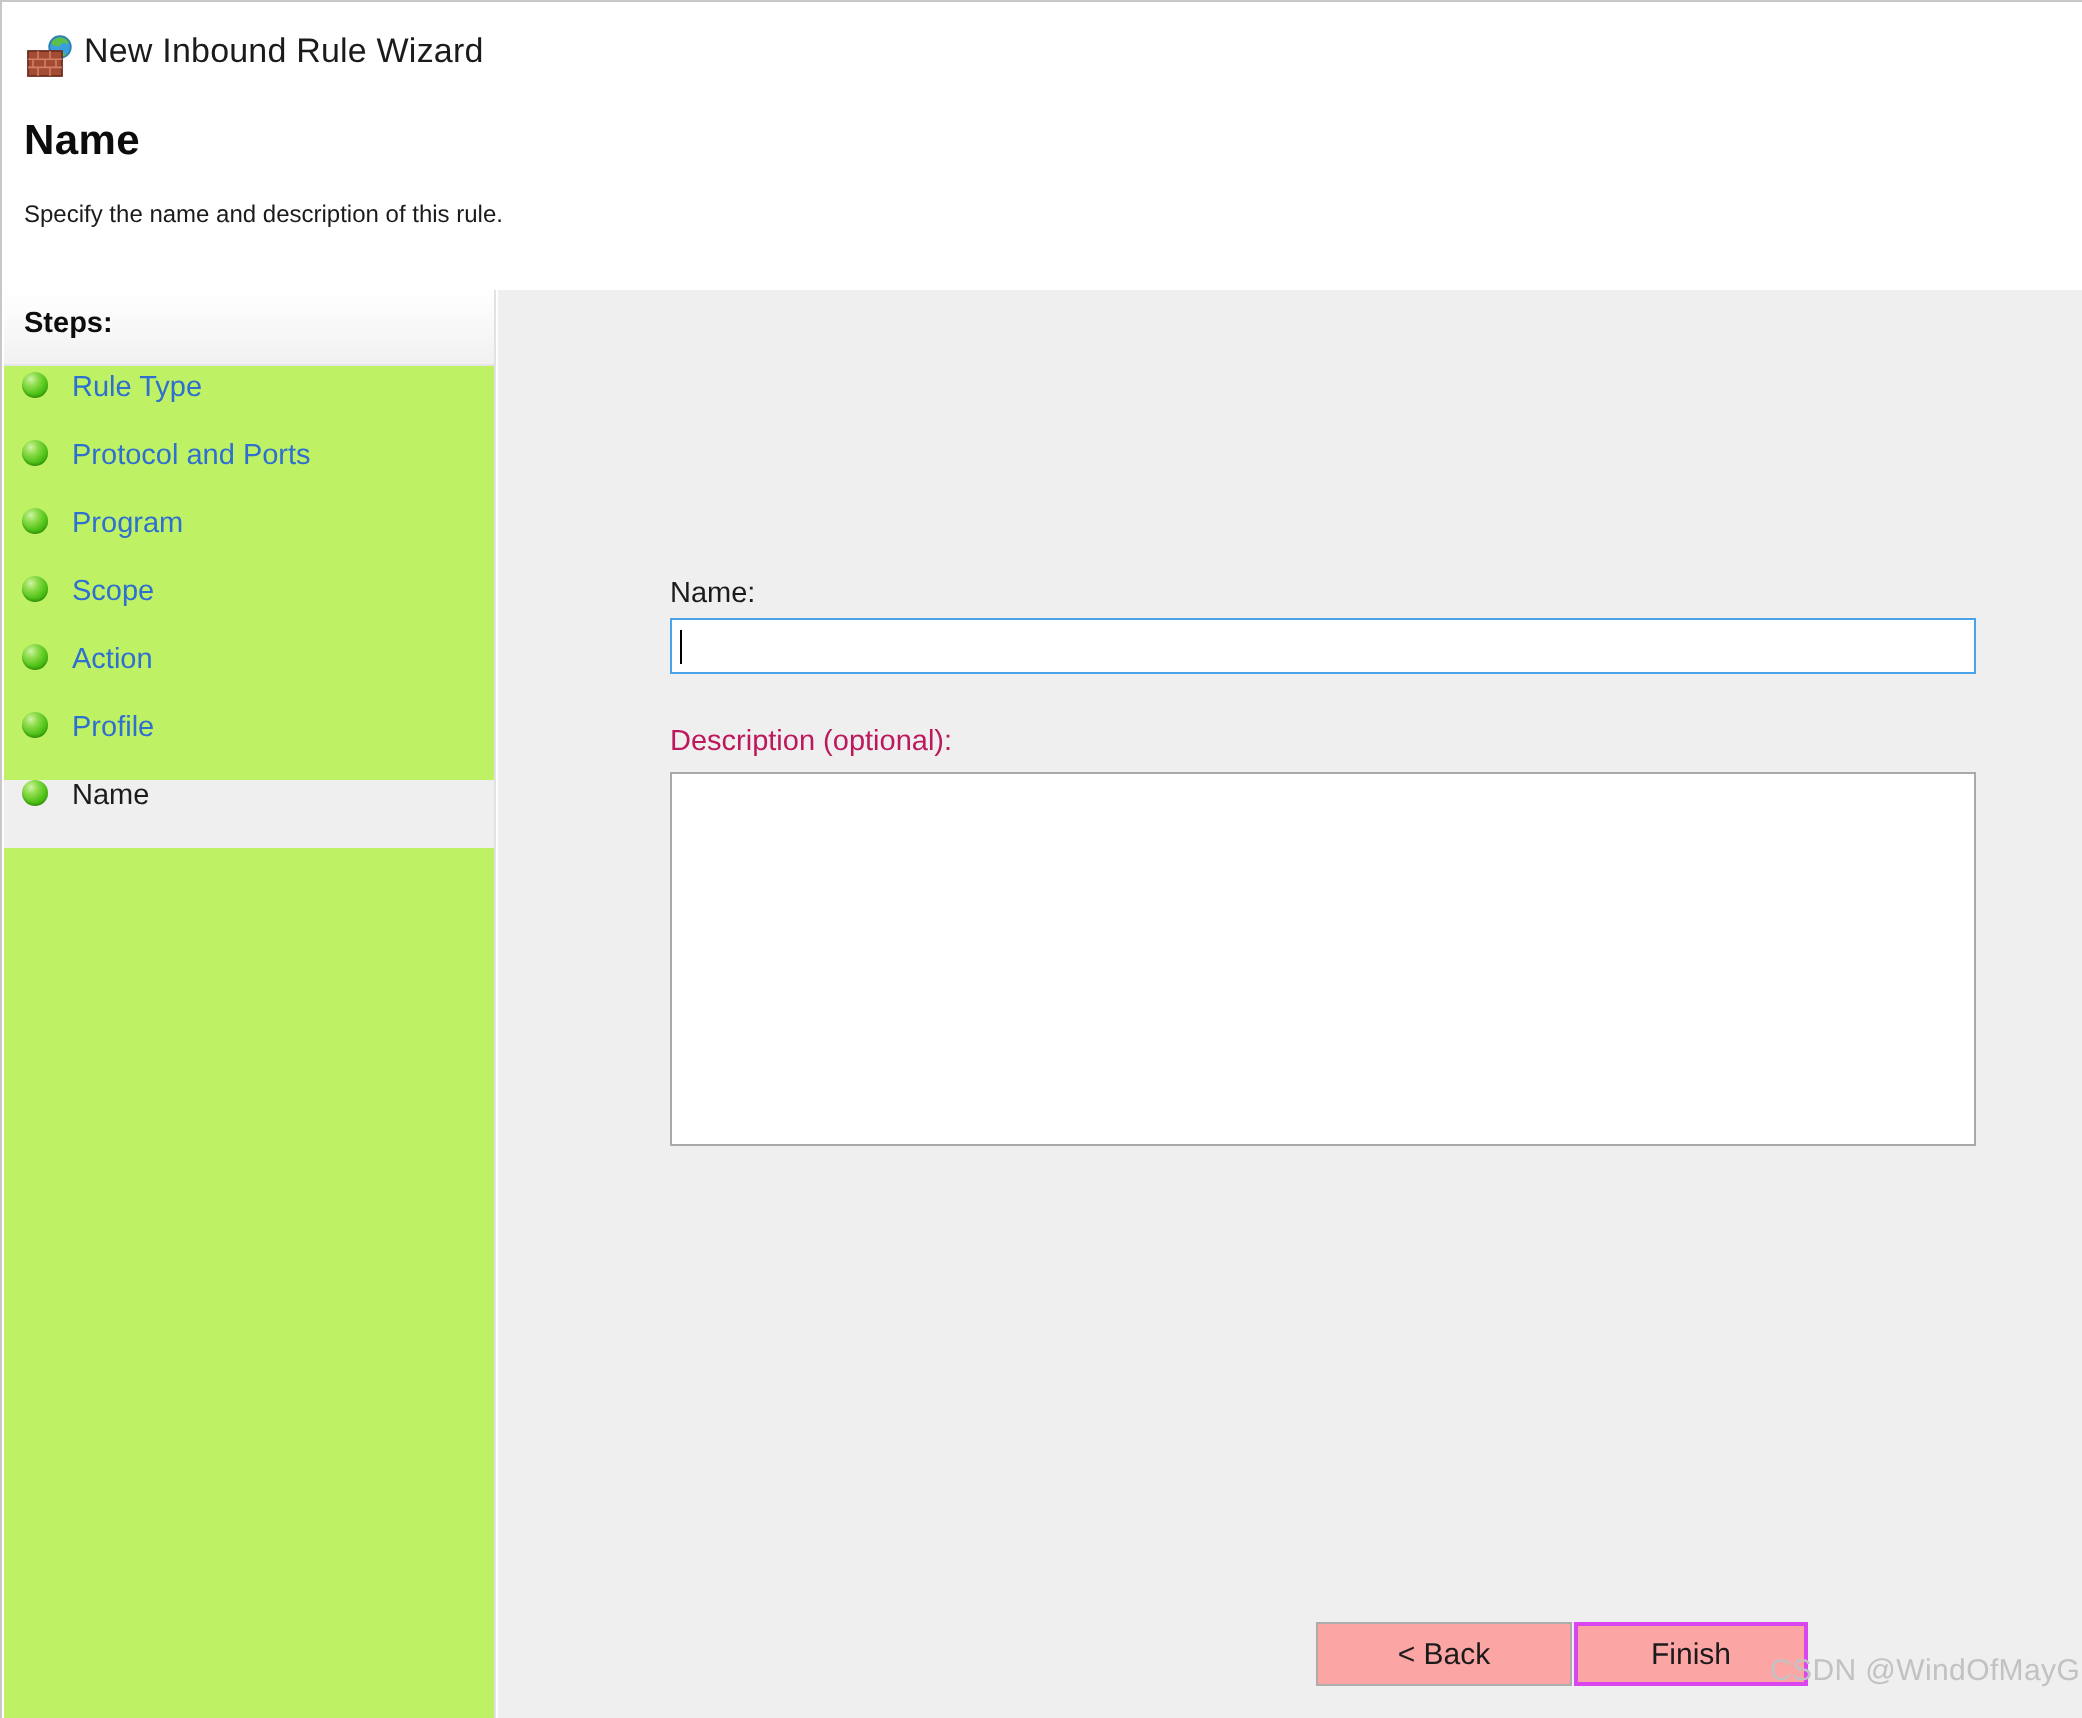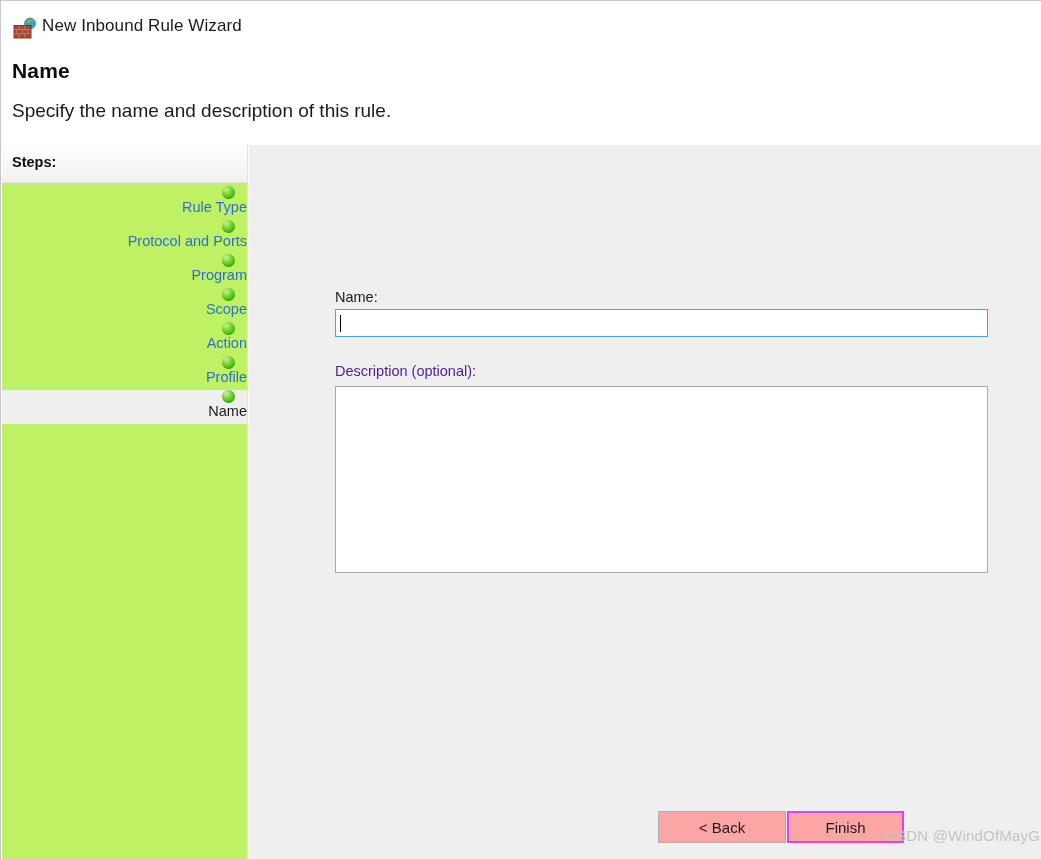--- a/index.html
+++ b/index.html
@@ -67,21 +67,21 @@
     position: absolute;
     left: 11px; top: 10px;
     font-size: 21px;
     font-weight: bold;
     color: #0c0c0c;
     letter-spacing: 0.2px;
   }
   #page-subtitle {
     position: absolute;
     left: 11px; top: 51px;
-    font-size: 19px;
+    font-size: 12px;
     color: #1b1b1b;
   }
 
   
   #sidebar {
     position: absolute;
     left: 1px; top: 144px;
     width: 246px;
     height: 715px;
     background: #bef264;
@@ -98,25 +98,24 @@
     position: absolute;
     left: 10px; top: 9px;
     font-size: 14.5px;
     font-weight: bold;
     color: #0d0d0d;
   }
   .step-item {
     position: relative;
     height: 34px;
     display: flex;
-    align-items: flex-end;
+    align-items: flex-start;
     padding-left: 9px;
     box-sizing: border-box;
     cursor: default;
-    flex-direction: column;
   }
   .step-item.first { margin-top: 3px; }
   .step-item.selected {
     background: #efefef;
   }
   .step-bullet {
     width: 13px; height: 13px;
     border-radius: 50%;
     margin-right: 12px;
     flex: 0 0 auto;
@@ -172,21 +171,21 @@
     position: absolute;
     left: 4px; top: 5px;
     width: 1px;
     height: 17px;
     background: #000000;
   }
   #field-desc-label {
     position: absolute;
     left: 86px; top: 218px;
     font-size: 14.5px;
-    color: #4c1d95;
+    color: #be185d;
   }
   #desc-input {
     position: absolute;
     left: 86px; top: 241px;
     width: 653px;
     height: 187px;
     background: #ffffff;
     border: 1px solid #a9a9a9;
     box-sizing: border-box;
     resize: none;

